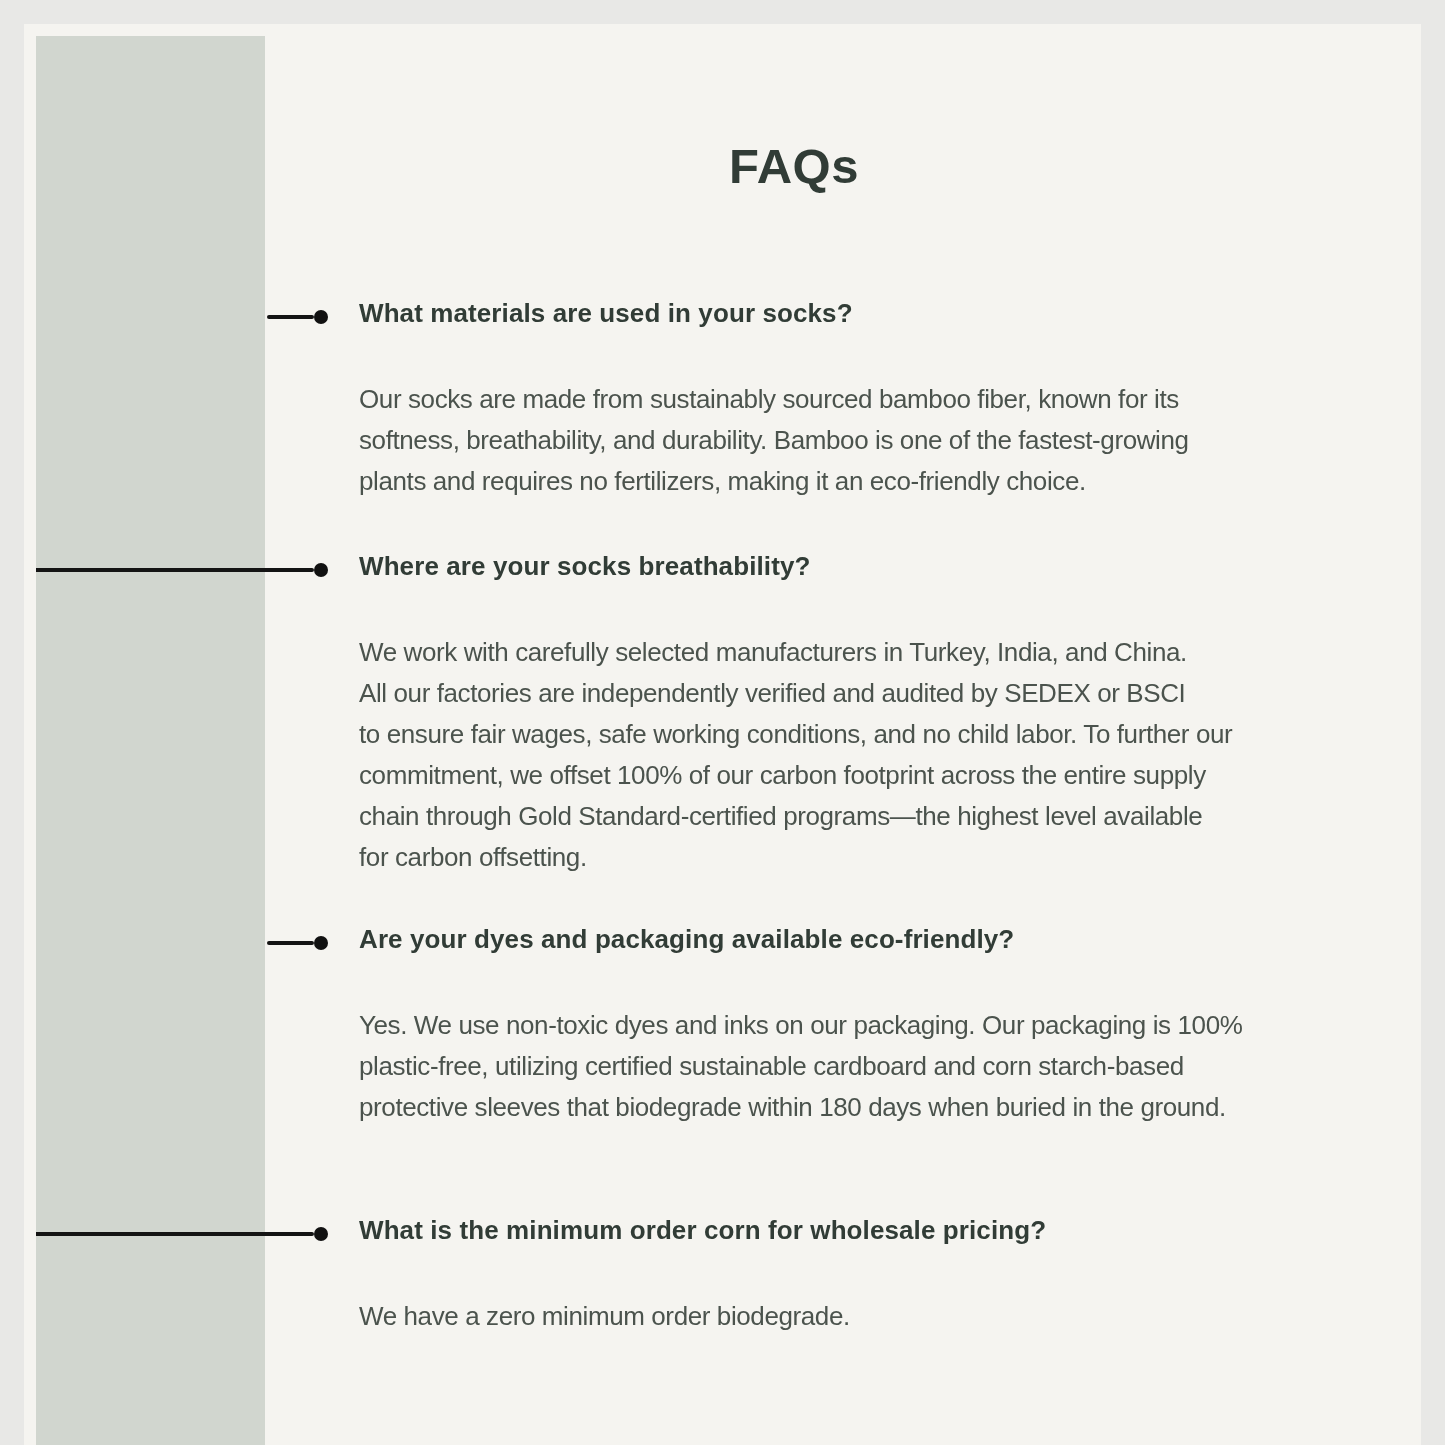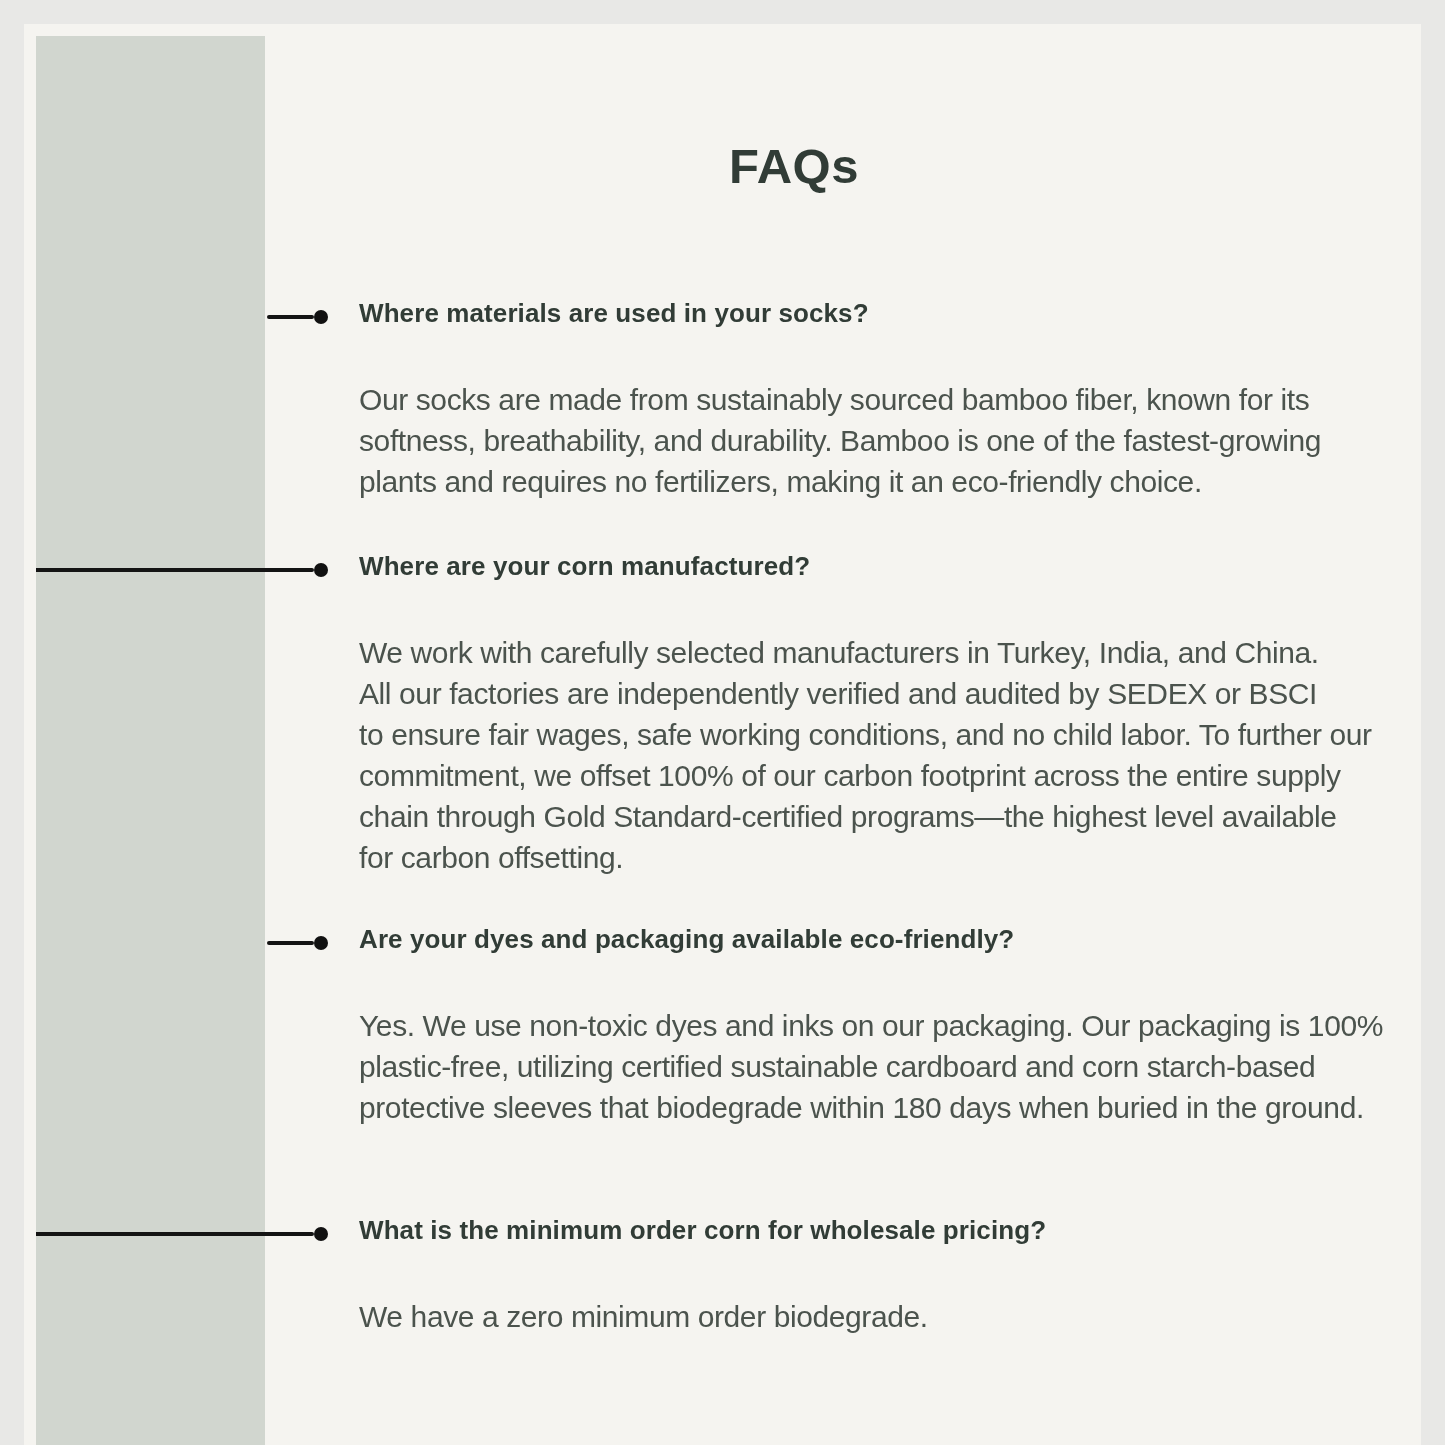--- a/index.html
+++ b/index.html
@@ -65,50 +65,50 @@
     font-size: 26px;
     font-weight: 700;
     letter-spacing: 0.1px;
     color: #313c36;
     white-space: nowrap;
   }
   .faq-item .answer {
     position: absolute;
     top: calc(var(--cy) + 62px);
     left: 323px;
-    font-size: 30px;
+    font-size: 26px;
     font-weight: 300;
     line-height: 41px;
     letter-spacing: -0.4px;
     color: #4b534d;
     white-space: pre-line;
   }
 </style>
 </head>
 <body>
 
 <div class="page">
 
   <div class="accent-band"></div>
 
   <h1 class="page-title">FAQs</h1>
 
   <div class="faq-item" style="--cy: 281px" data-variant="short">
     <div class="connector-line"></div>
     <div class="connector-dot"></div>
-    <h2 class="question">Where materials are used in your socks?</h2>
+    <h2 class="question">What materials are used in your socks?</h2>
     <p class="answer">Our socks are made from sustainably sourced bamboo fiber, known for its
 softness, breathability, and durability. Bamboo is one of the fastest-growing
 plants and requires no fertilizers, making it an eco-friendly choice.</p>
   </div>
 
   <div class="faq-item" style="--cy: 534px" data-variant="long">
     <div class="connector-line"></div>
     <div class="connector-dot"></div>
-    <h2 class="question">Where are your corn manufactured?</h2>
+    <h2 class="question">Where are your socks breathability?</h2>
     <p class="answer">We work with carefully selected manufacturers in Turkey, India, and China.
 All our factories are independently verified and audited by SEDEX or BSCI
 to ensure fair wages, safe working conditions, and no child labor. To further our
 commitment, we offset 100% of our carbon footprint across the entire supply
 chain through Gold Standard-certified programs—the highest level available
 for carbon offsetting.</p>
   </div>
 
   <div class="faq-item" style="--cy: 907px" data-variant="short">
     <div class="connector-line"></div>

